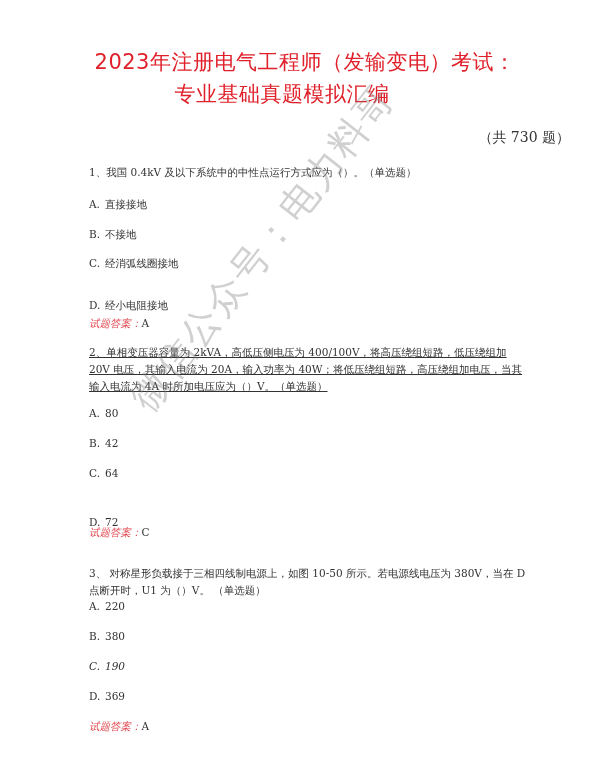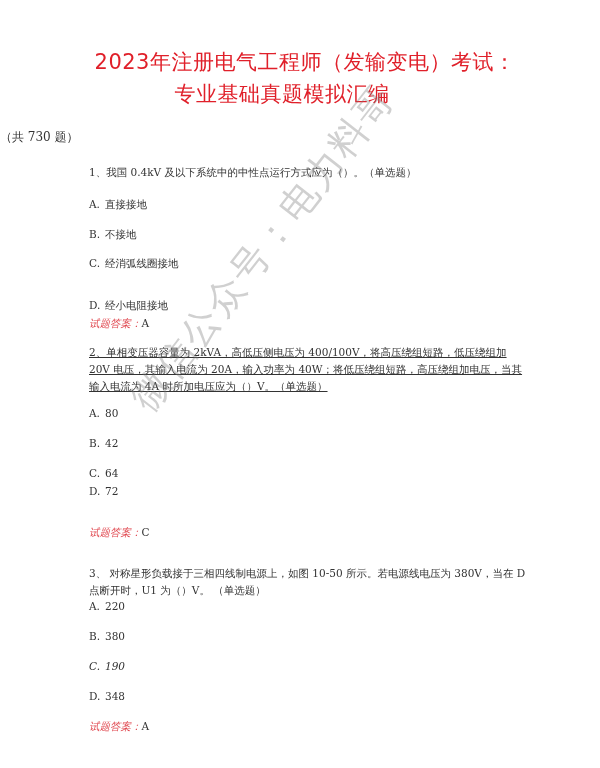--- a/index.html
+++ b/index.html
@@ -9,22 +9,22 @@
     }
     .page { position: relative; width: 570px; height: 768px; }
     .title {
       position: absolute; left: 0; right: 0; text-align: center;
       color: #e0202a; font-family: "DejaVu Sans", "Liberation Sans", sans-serif;
       font-size: 21px; letter-spacing: 0.5px;
     }
     .title.l1 { top: 48px; left: 40px; }
     .title.l2 { top: 80px; left: -6px; }
     .count {
-      position: absolute; top: 129px; left: 0; right: 0; text-align: left;
-      font-size: 12px; color: #333;
+      position: absolute; top: 129px; left: 0; right: 0; text-align: right;
+      font-size: 14px; color: #333;
     }
     .q { position: absolute; left: 89px; width: 440px; font-size: 10.5px; line-height: 17px; color: #333; }
     .opt { position: absolute; left: 89px; font-size: 10.5px; color: #333; }
     .opt .k { display: inline-block; width: 16px; }
     .ans { position: absolute; left: 89px; font-size: 10.5px; }
     .ans .lbl { color: #e0474f; font-style: italic; }
     .ans .val { color: #333; }
     .watermark {
       position: absolute; left: 140px; top: 380px;
       font-family: "DejaVu Sans", "Liberation Sans", sans-serif;
@@ -45,24 +45,24 @@
   <div class="opt" style="top:198px;"><span class="k">A.</span><span>直接接地</span></div>
   <div class="opt" style="top:228px;"><span class="k">B.</span><span>不接地</span></div>
   <div class="opt" style="top:257px;"><span class="k">C.</span><span>经消弧线圈接地</span></div>
   <div class="opt" style="top:299px;"><span class="k">D.</span><span>经小电阻接地</span></div>
   <div class="ans" style="top:317px;"><span class="lbl">试题答案：</span><span class="val">A</span></div>
 
   <div class="q" style="top:344px;text-decoration:underline;">2、单相变压器容量为 2kVA，高低压侧电压为 400/100V，将高压绕组短路，低压绕组加 20V 电压，其输入电流为 20A，输入功率为 40W；将低压绕组短路，高压绕组加电压，当其输入电流为 4A 时所加电压应为（）V。（单选题）</div>
   <div class="opt" style="top:407px;"><span class="k">A.</span><span>80</span></div>
   <div class="opt" style="top:437px;"><span class="k">B.</span><span>42</span></div>
   <div class="opt" style="top:467px;"><span class="k">C.</span><span>64</span></div>
-  <div class="opt" style="top:485px;"><span class="k">D.</span><span>72</span></div>
+  <div class="opt" style="top:516px;"><span class="k">D.</span><span>72</span></div>
   <div class="ans" style="top:526px;"><span class="lbl">试题答案：</span><span class="val">C</span></div>
 
   <div class="q" style="top:565px;">3、 对称星形负载接于三相四线制电源上，如图 10-50 所示。若电源线电压为 380V，当在 D 点断开时，U1 为（）V。 （单选题）</div>
   <div class="opt" style="top:600px;"><span class="k">A.</span><span>220</span></div>
   <div class="opt" style="top:630px;"><span class="k">B.</span><span>380</span></div>
   <div class="opt" style="top:660px;font-style:italic;"><span class="k">C.</span><span>190</span></div>
-  <div class="opt" style="top:690px;"><span class="k">D.</span><span>348</span></div>
+  <div class="opt" style="top:690px;"><span class="k">D.</span><span>369</span></div>
   <div class="ans" style="top:720px;"><span class="lbl">试题答案：</span><span class="val">A</span></div>
 
   <div class="watermark">微信公众号：电力料哥</div>
 </div>
 
 </body></html>

